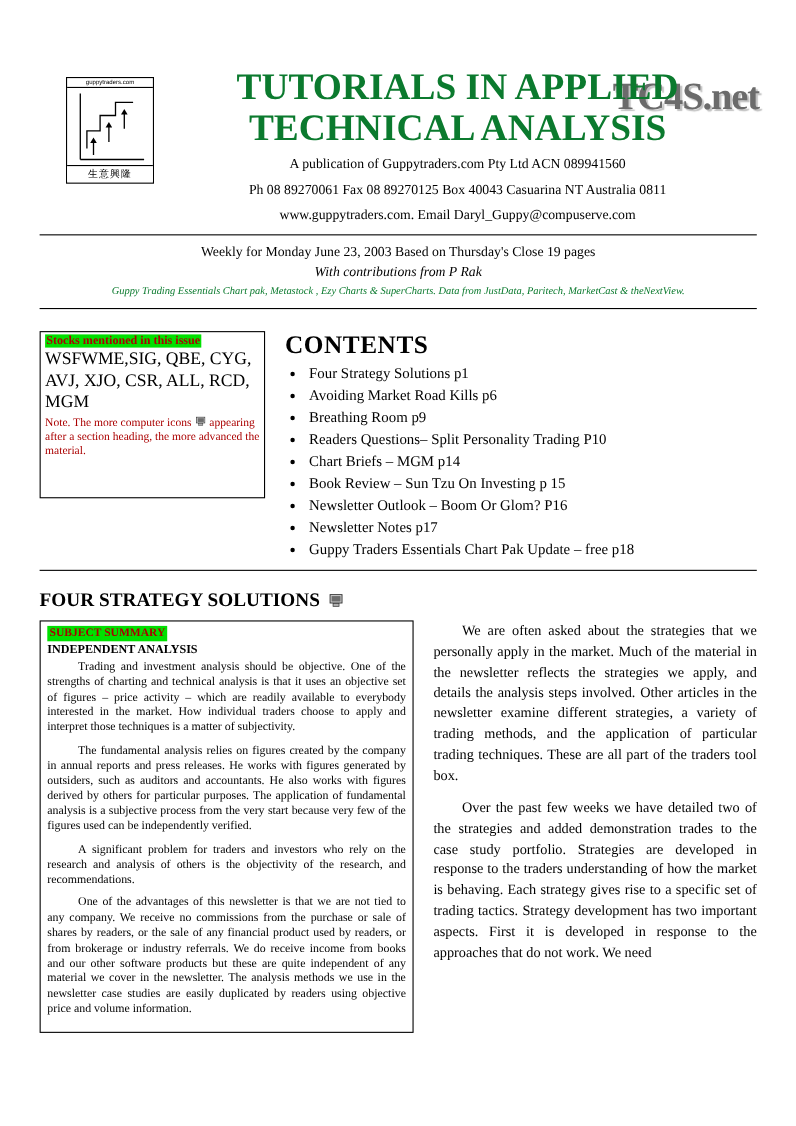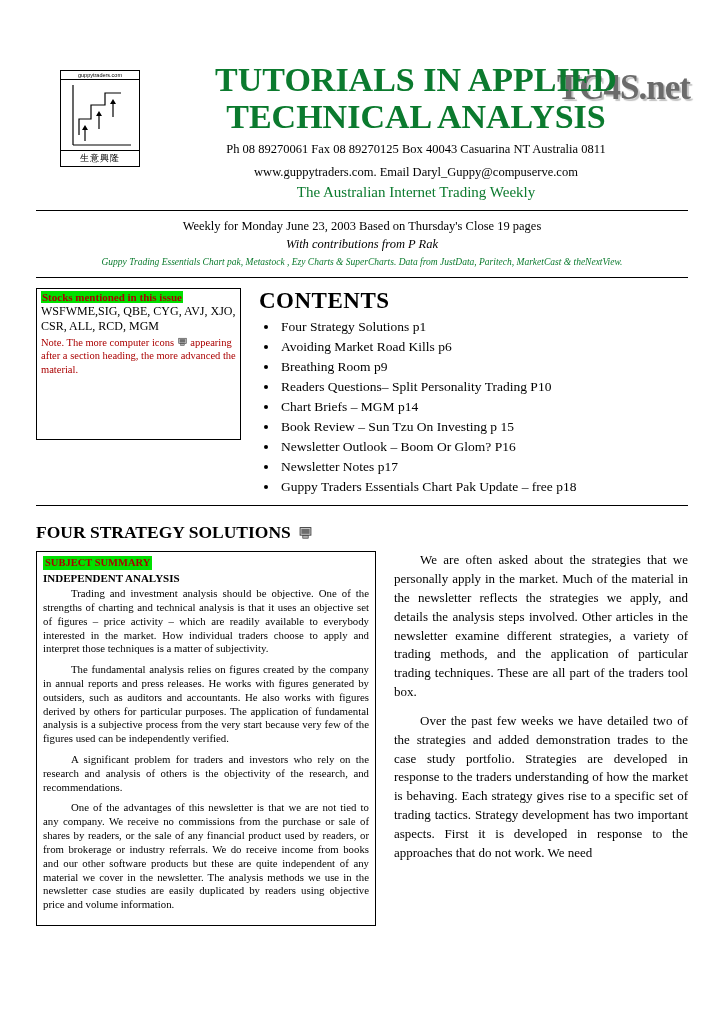--- a/index.html
+++ b/index.html
@@ -122,21 +122,21 @@
   .contrib-green {
     color: #0b7a2e;
     font-style: italic;
     font-size: 9.5px;
     margin-top: 3px;
   }
 
   
   .contents-wrap {
     display: flex;
-    margin-top: 10px;
+    margin-top: 20px;
     position: relative;
   }
   .stocks-box {
     width: 205px;
     border: 1px solid #000;
     padding: 0 4px 4px 4px;
     box-sizing: border-box;
     font-family: "Liberation Serif", serif;
     font-size: 11.5px;
     height: 152px;
@@ -144,21 +144,21 @@
   }
   .stocks-head {
     background: #00e000;
     color: #aa0000;
     font-weight: bold;
     font-size: 11px;
     display: inline-block;
     padding: 0 1px;
     margin-top: 2px;
   }
-  .stocks-list { margin-top: 1px; font-size: 12px; line-height: 1.2; }
+  .stocks-list { margin-top: 1px; font-size: 16px; line-height: 1.2; }
   .stocks-note {
     color: #aa0000;
     font-size: 10.5px;
     line-height: 1.25;
     margin-top: 3px;
   }
   .mini-icon {
     display: inline-block;
     width: 9px;
     height: 10px;
@@ -276,23 +276,23 @@
         <polygon points="34,28 31,33 37,33" fill="#000"></polygon>
         <line x1="48" y1="34" x2="48" y2="18" stroke="#000" stroke-width="1.2"></line>
         <polygon points="48,16 45,21 51,21" fill="#000"></polygon>
       </svg>
       <div class="logo-bottom">生意興隆</div>
     </div>
 
     <div class="masthead-text">
       <div class="title-main">TUTORIALS IN APPLIED</div>
       <div class="title-main">TECHNICAL ANALYSIS</div>
+      <div class="pub-line">A publication of Guppytraders.com Pty Ltd ACN 089941560</div>
       <div class="pub-line">Ph 08 89270061  Fax 08 89270125  Box 40043 Casuarina NT Australia  0811</div>
       <div class="pub-line">www.guppytraders.com.  Email  Daryl_Guppy@compuserve.com</div>
-      <div class="sub-green">The Australian Internet Trading Weekly</div>
     </div>
   </div>
 
   <hr class="rule">
 
   <div class="weekly">
     <div>Weekly for Monday June 23, 2003 Based on Thursday's Close 19 pages</div>
     <div class="it">With contributions from P Rak</div>
     <div class="contrib-green">Guppy Trading Essentials Chart pak, Metastock , Ezy Charts &amp; SuperCharts. Data from JustData, Paritech, MarketCast &amp; theNextView.</div>
   </div>

